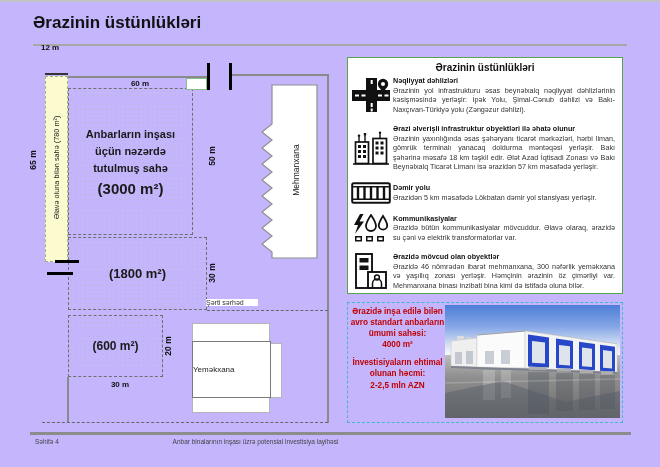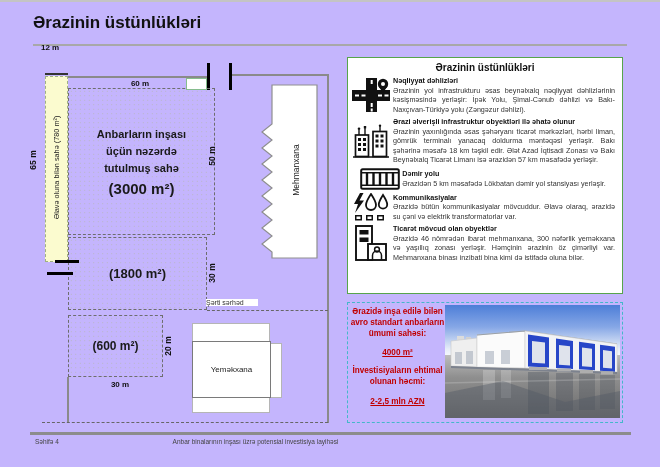--- a/index.html
+++ b/index.html
@@ -10,30 +10,30 @@
   .dim{font-size:8px;font-weight:bold;color:#111;}
   .dotted-area{background-image:radial-gradient(circle,#b7b7b7 0.7px,transparent 0.9px);
                background-size:4.5px 4.5px;border:1.3px dashed #6e6e6e;
                display:flex;align-items:center;justify-content:center;flex-direction:column;text-align:center;}
   .line{background:#8a8a8a;}
   .tick{background:#000;}
   
   #info-panel{left:347px;top:57px;width:276px;height:237px;border:1.6px solid #57a44c;
               background:#fff;box-sizing:border-box;}
   #panel-title{text-align:center;font-weight:bold;font-size:10px;margin:4px 0 3px 0;color:#111;}
-  .sections{display:flex;flex-direction:column;gap:3px;padding:0 7px 0 1px;align-items:center;}
+  .sections{display:flex;flex-direction:column;gap:10px;padding:0 7px 0 1px;}
   .section{display:flex;align-items:center;}
   .icon-cell{width:44px;flex:0 0 44px;display:flex;align-items:center;justify-content:center;}
   .text-cell{flex:1;font-size:7.2px;line-height:1.32;color:#333;text-align:justify;}
   .sec-head{font-weight:bold;color:#111;}
   
   #highlight-box{left:347px;top:302px;width:276px;height:121px;border:1.5px dashed #44b8c9;box-sizing:border-box;}
   #red-block{left:350px;top:307px;width:95px;text-align:center;font-weight:bold;
              font-size:8.2px;line-height:1.32;color:#c00000;}
-  .red-val{display:block;text-decoration:underline;margin-top:9px;}
+  .red-val{display:block;margin-top:1px;}
   .red-gap{height:7px;}
   
   .footer-text{font-size:6.5px;color:#444;}
 </style>
 </head>
 <body>
 
 <div id="stage">
 
   <div class="abs" style="left:0;top:0;width:660px;height:2px;background:#c4c4c4;"></div>
@@ -50,21 +50,21 @@
   <div class="vtext dim" style="left:13px;top:155px;width:40px;font-size:8.5px;">65 m</div>
 
   <div class="abs line" style="left:68px;top:76px;width:139px;height:1.5px;"></div>
   <div class="abs dim" style="left:118px;top:79px;width:44px;text-align:center;">60 m</div>
   <div class="abs tick" style="left:207px;top:63px;width:3px;height:27px;"></div>
   <div class="abs tick" style="left:229px;top:63px;width:3px;height:27px;"></div>
   <div class="abs" style="left:186px;top:78px;width:21px;height:12px;border:1.3px solid #86bd8e;background:#fff;box-sizing:border-box;z-index:3;"></div>
   <div class="abs line" style="left:232px;top:74px;width:96px;height:1.5px;"></div>
   <div class="abs line" style="left:327px;top:74px;width:1.5px;height:349px;"></div>
 
-  <div class="abs dotted-area" style="left:68px;top:88px;width:147px;height:147px;box-sizing:border-box;">
+  <div class="abs dotted-area" style="left:68px;top:88px;width:125px;height:147px;box-sizing:border-box;">
     <div style="font-size:11px;font-weight:bold;line-height:1.55;width:118px;">Anbarların inşası üçün nəzərdə tutulmuş sahə</div>
     <div style="font-size:15px;font-weight:bold;margin-top:3px;">(3000 m²)</div>
   </div>
   <div class="vtext dim" style="left:192px;top:151px;width:40px;font-size:8.5px;">50 m</div>
 
   <div class="abs dotted-area" style="left:68px;top:237px;width:139px;height:73px;box-sizing:border-box;">
     <div style="font-size:13px;font-weight:bold;">(1800 m²)</div>
   </div>
   <div class="vtext dim" style="left:192px;top:268px;width:40px;font-size:8.5px;">30 m</div>
 
@@ -77,21 +77,21 @@
   <div class="abs dotted-area" style="left:68px;top:315px;width:95px;height:62px;box-sizing:border-box;text-align:center;">
     <div style="font-size:12px;font-weight:bold;">(600 m²)</div>
   </div>
   <div class="vtext dim" style="left:148px;top:341px;width:40px;font-size:8.5px;">20 m</div>
   <div class="abs dim" style="left:98px;top:380px;width:44px;text-align:center;">30 m</div>
   <div class="abs line" style="left:67px;top:377px;width:1.5px;height:46px;"></div>
   <div class="abs" style="left:42px;top:422px;width:286px;border-top:1.5px dashed #666;"></div>
 
   <div class="abs" style="left:192px;top:323px;width:78px;height:90px;border:1px solid #b5b5b5;background:#fff;box-sizing:border-box;"></div>
   <div class="abs" style="left:268px;top:343px;width:14px;height:55px;border:1px solid #b5b5b5;background:#fff;box-sizing:border-box;"></div>
-  <div class="abs" style="left:192px;top:341px;width:79px;height:57px;border:1.5px solid #7a7a7a;background:#fff;box-sizing:border-box;display:flex;align-items:center;justify-content:center;">
+  <div class="abs" style="left:192px;top:341px;width:79px;height:57px;border:1.5px solid #7a7a7a;background:#fff;box-sizing:border-box;display:flex;align-items:center;">
     <span style="font-size:8px;color:#222;">Yeməkxana</span>
   </div>
 
   <svg class="abs" style="left:258px;top:80px;" width="64" height="182" viewBox="0 0 64 182">
     <polygon points="14,5 59,5 59,178 14,178 14,172 4,164 14,156 4,148 14,140 4,132 14,124 4,116 14,108 4,100 14,92 4,84 14,76 4,68 14,60 4,52 14,44" fill="#ffffff" stroke="#8f8f8f" stroke-width="1.2"></polygon>
   </svg>
   <div class="vtext" style="left:236px;top:165px;width:120px;font-size:8.5px;color:#222;">Mehmanxana</div>
 
   <div id="info-panel" class="abs">
     <div id="panel-title">Ərazinin üstünlükləri</div>
@@ -196,21 +196,21 @@
           <svg width="34" height="38" viewBox="0 0 34 38">
             <rect x="2" y="2" width="16" height="34" fill="#fff" stroke="#111" stroke-width="1.9"></rect>
             <rect x="5.5" y="6" width="9" height="4.5" fill="#111"></rect>
             <rect x="5.5" y="13.5" width="9" height="4.5" fill="#111"></rect>
             <rect x="14" y="20" width="18" height="16" fill="#fff" stroke="#111" stroke-width="1.9"></rect>
             <circle cx="23" cy="25.5" r="2.4" fill="none" stroke="#111" stroke-width="1.5"></circle>
             <path d="M18.5,36 v-4.5 a4.5,4.5 0 0 1 9,0 V36" fill="none" stroke="#111" stroke-width="1.5"></path>
           </svg>
         </div>
         <div class="text-cell">
-          <div class="sec-head">Ticarət mövcud olan obyektlər</div>
+          <div class="sec-head">Ərazidə mövcud olan obyektlər</div>
           <div>Ərazidə 46 nömrədən ibarət mehmanxana, 300 nəfərlik yeməkxana və yaşıllıq zonası yerləşir. Həmçinin ərazinin öz çimərliyi var. Mehmanxana binası inzibati bina kimi də istifadə oluna bilər.</div>
         </div>
       </div>
 
     </div>
   </div>
 
   <div id="highlight-box" class="abs"></div>
 
   <div id="red-block" class="abs">

